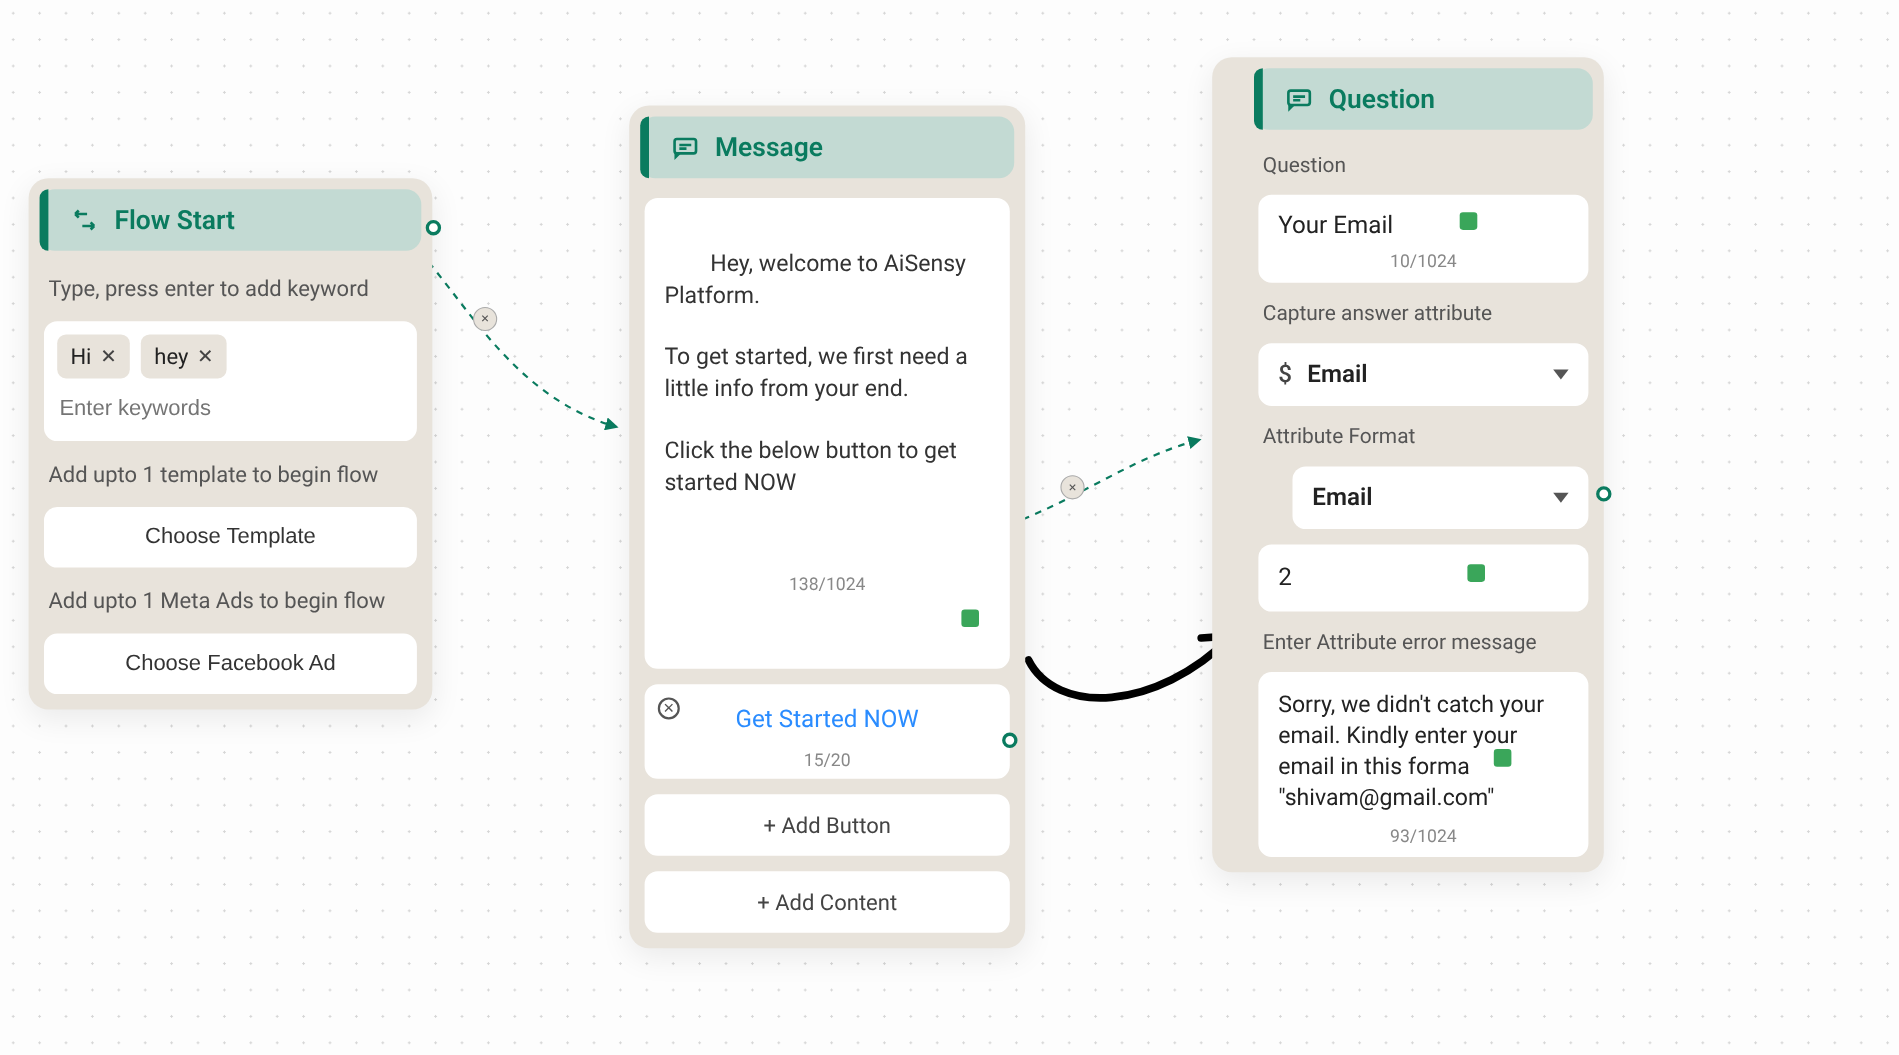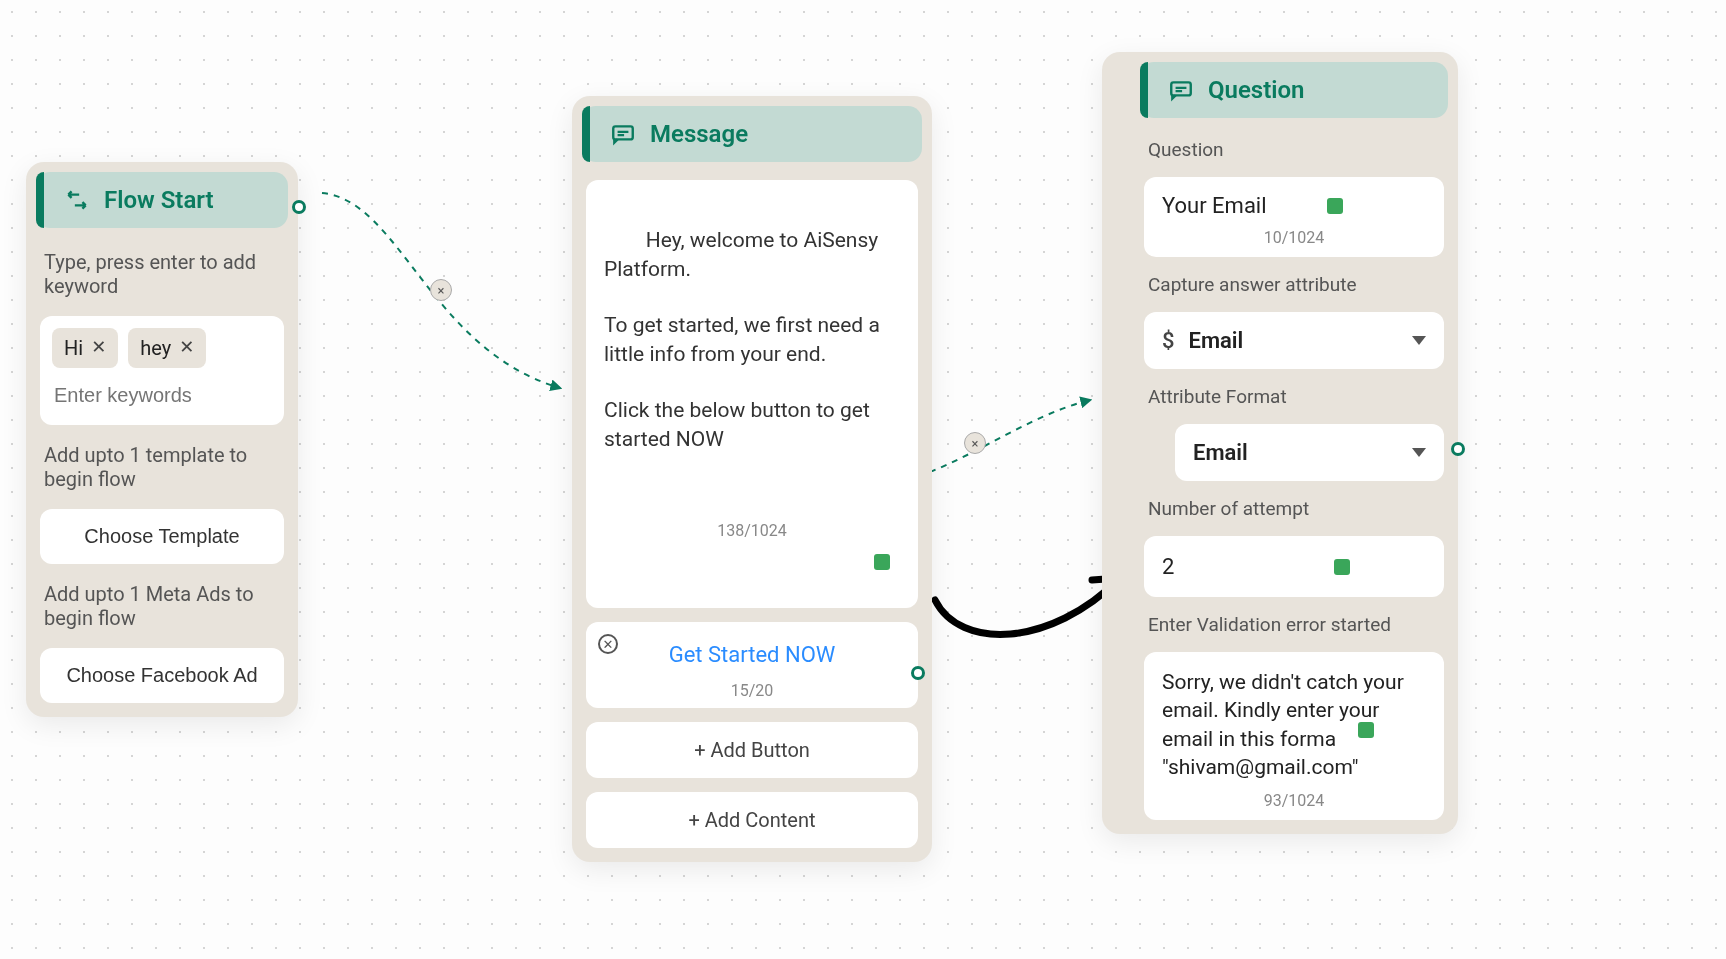--- a/index.html
+++ b/index.html
@@ -75,20 +75,21 @@
     display: flex;
     flex-wrap: wrap;
     gap: 10px;
     align-items: center;
   }
   .chip {
     background: #e8e3db;
     border-radius: 8px;
     padding: 8px 12px;
     display: flex;
+    align-items: center;
     gap: 8px;
     font-size: 20px;
     color: #222;
   }
   .chip .x { font-size: 18px; color: #444; cursor: pointer; }
   .chipinput {
     border: none;
     outline: none;
     font-size: 20px;
     color: #666;
@@ -180,21 +181,21 @@
     border-radius: 12px;
     padding: 16px 18px 10px 18px;
     position: relative;
   }
   .inputbox .val {
     font-size: 22px;
     color: #222;
   }
   .inputbox .withsq {
     display: flex;
-    align-items: center;
+    align-items: flex-start;
     gap: 60px;
   }
   .selectbox {
     background: #fff;
     border-radius: 12px;
     padding: 16px 18px;
     display: flex;
     align-items: center;
     justify-content: space-between;
     cursor: pointer;
@@ -249,21 +250,21 @@
     <path d="M 860 487 C 940 487, 1010 420, 1090 400" stroke="#0a7b5f" stroke-width="2" stroke-dasharray="6 6" fill="none" marker-end="url(#arrow)"></path>
   </svg>
   <div class="delcircle" style="left:430px; top:279px;">×</div>
   <div class="delcircle" style="left:964px; top:432px;">×</div>
 
   <svg class="edge" width="1726" height="959">
     <path d="M 935 600 C 960 650, 1050 648, 1120 578" stroke="#000" stroke-width="7" fill="none" stroke-linecap="round"></path>
     <path d="M 1120 578 L 1092 580 M 1120 578 L 1108 605" stroke="#000" stroke-width="7" fill="none" stroke-linecap="round"></path>
   </svg>
 
-  <div class="node" style="left:26px; top:162px; width:272px;">
+  <div class="node" style="left:26px; top:162px; width:367px;">
     <div class="node-header">
       <div class="accent"></div>
       <span class="hicon">
         <svg viewBox="0 0 24 24" fill="none" stroke="currentColor" stroke-width="2.2">
             <path d="M4 7h10M4 7l3-3M4 7l3 3M20 17H10M20 17l-3-3M20 17l-3 3"></path>
           </svg>
       </span>
       <span class="htitle">Flow Start</span>
     </div>
     <div class="port" style="right:-1px; top:38px; transform:translate(50%,0);"></div>
@@ -351,29 +352,28 @@
 
       <div class="fieldlabel">Attribute Format</div>
       <div class="selectbox" style="position:relative;margin-left:31px;">
         <div class="sval">
             <span>Email</span>
           </div>
         <div class="chev"></div>
       </div>
       <div class="port" style="right:-7px; top:390px;"></div>
 
-      <div class="fieldlabel">Number of attempt</div>
       <div class="inputbox" style="padding:18px;">
         <div class="withsq">
           <span class="val">2</span>
           <span class="greensq" style="margin-left:100px;"></span>
         </div>
       </div>
 
-      <div class="fieldlabel">Enter Validation error started</div>
+      <div class="fieldlabel">Enter Attribute error message</div>
       <div class="inputbox">
         <span class="val" style="font-size:21px; line-height:1.35; white-space:pre-wrap;">Sorry, we didn't catch your email. Kindly enter your email in this forma    "shivam@gmail.com"</span>
         <span class="greensq" style="position:absolute; right:70px; top:70px;"></span>
         <div class="counter">93/1024</div>
       </div>
     </div>
   </div>
 
 </div>
 

